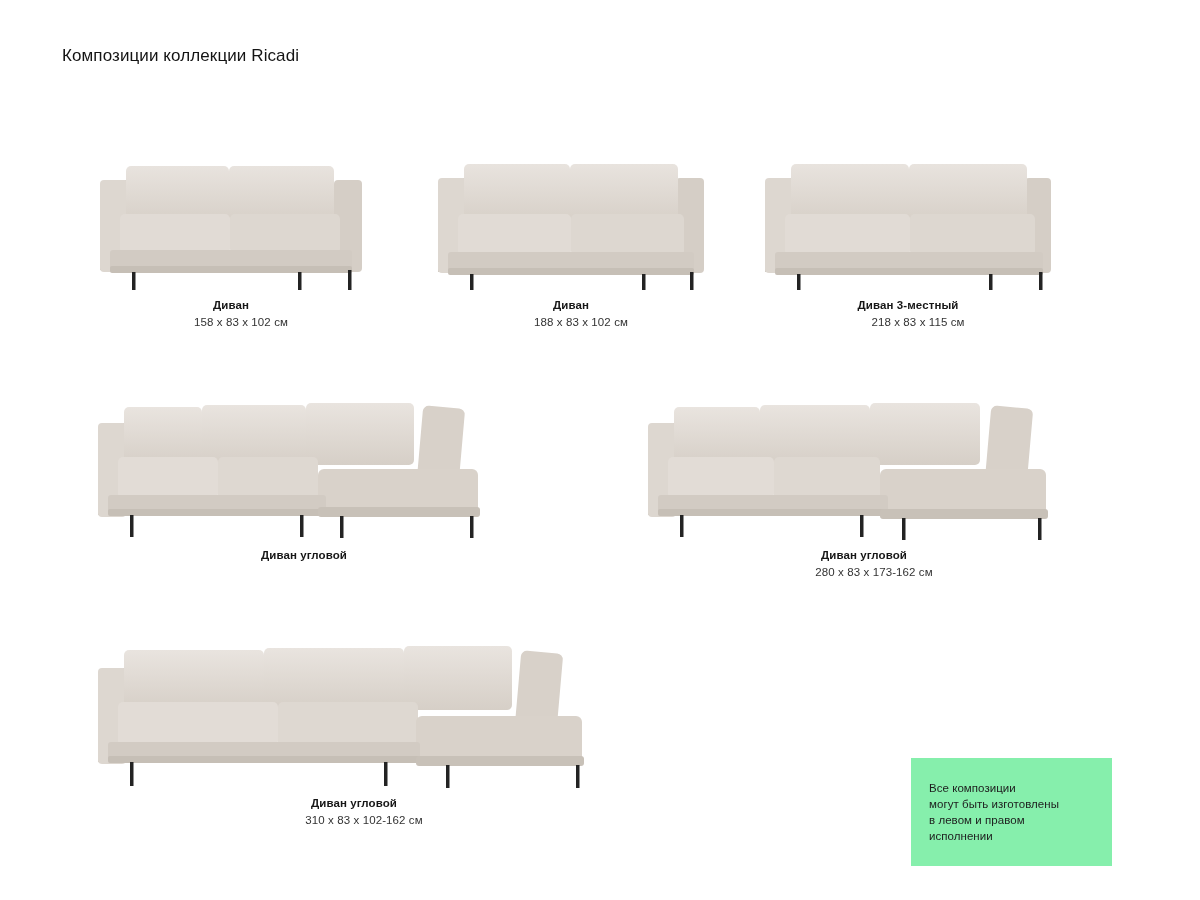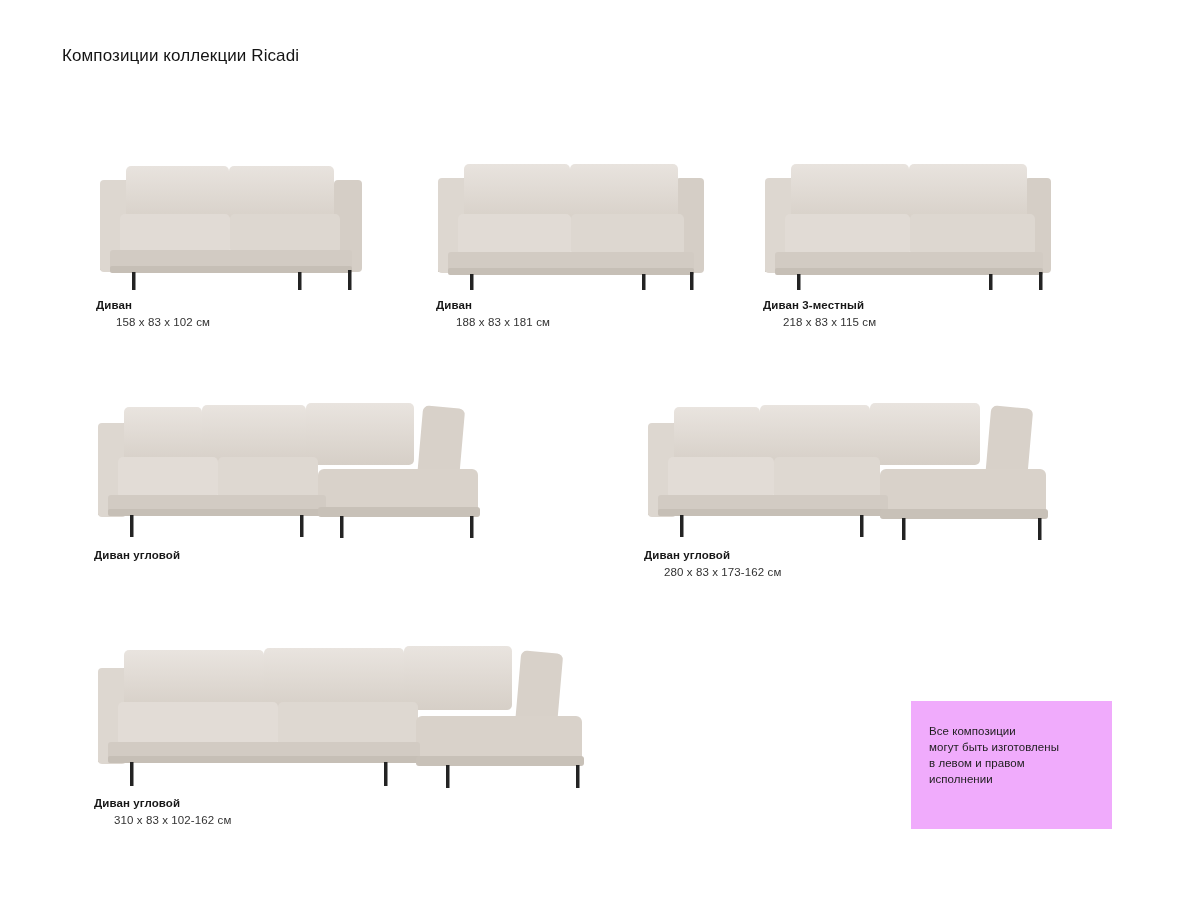--- a/index.html
+++ b/index.html
@@ -30,20 +30,21 @@
     letter-spacing: 0.1px;
     color: #141414;
   }
 
   
   .item {
     position: absolute;
   }
   .item-caption {
     margin-top: 8px;
+    text-align: center;
   }
   .caption-name {
     font-size: 11.5px;
     font-weight: bold;
     color: #171717;
     letter-spacing: 0.1px;
     line-height: 15px;
   }
   .caption-dims {
     font-size: 11.5px;
@@ -60,24 +61,24 @@
     position: relative;
   }
   .sofa svg {
     display: block;
   }
 
   
   .note-box {
     position: absolute;
     left: 911px;
-    top: 701px;
+    top: 758px;
     width: 201px;
-    height: 128px;
-    background: #f0abfc;
+    height: 108px;
+    background: #86efac;
   }
   .note-text {
     position: absolute;
     left: 18px;
     top: 22px;
     font-size: 11.5px;
     line-height: 16px;
     color: #1d1d1d;
     white-space: pre-line;
     letter-spacing: 0.05px;
@@ -143,21 +144,21 @@
         <rect x="135" y="64" width="113" height="42" rx="5" fill="#ddd7d0"></rect>
         <rect x="12" y="102" width="246" height="22" rx="3" fill="#d2cbc3"></rect>
         <rect x="12" y="118" width="246" height="7" rx="2" fill="#c6bfb6"></rect>
         <rect x="34" y="124" width="3.5" height="17" fill="#232323"></rect>
         <rect x="206" y="124" width="3.5" height="17" fill="#232323"></rect>
         <rect x="254" y="122" width="3.5" height="19" fill="#232323"></rect>
       </svg>
     </div>
     <div class="item-caption">
       <div class="caption-name">Диван</div>
-      <div class="caption-dims">188 x 83 x 181 см</div>
+      <div class="caption-dims">188 x 83 x 102 см</div>
     </div>
   </div>
 
   <div class="item" style="left:763px; top:150px; width:290px;">
     <div class="sofa">
       <svg width="290" height="140" viewBox="0 0 290 140" xmlns="http://www.w3.org/2000/svg">
         <defs>
           <linearGradient id="g3" x1="0" y1="0" x2="0" y2="1">
             <stop offset="0%" stop-color="#e8e3de"></stop>
             <stop offset="100%" stop-color="#d7d0c8"></stop>

